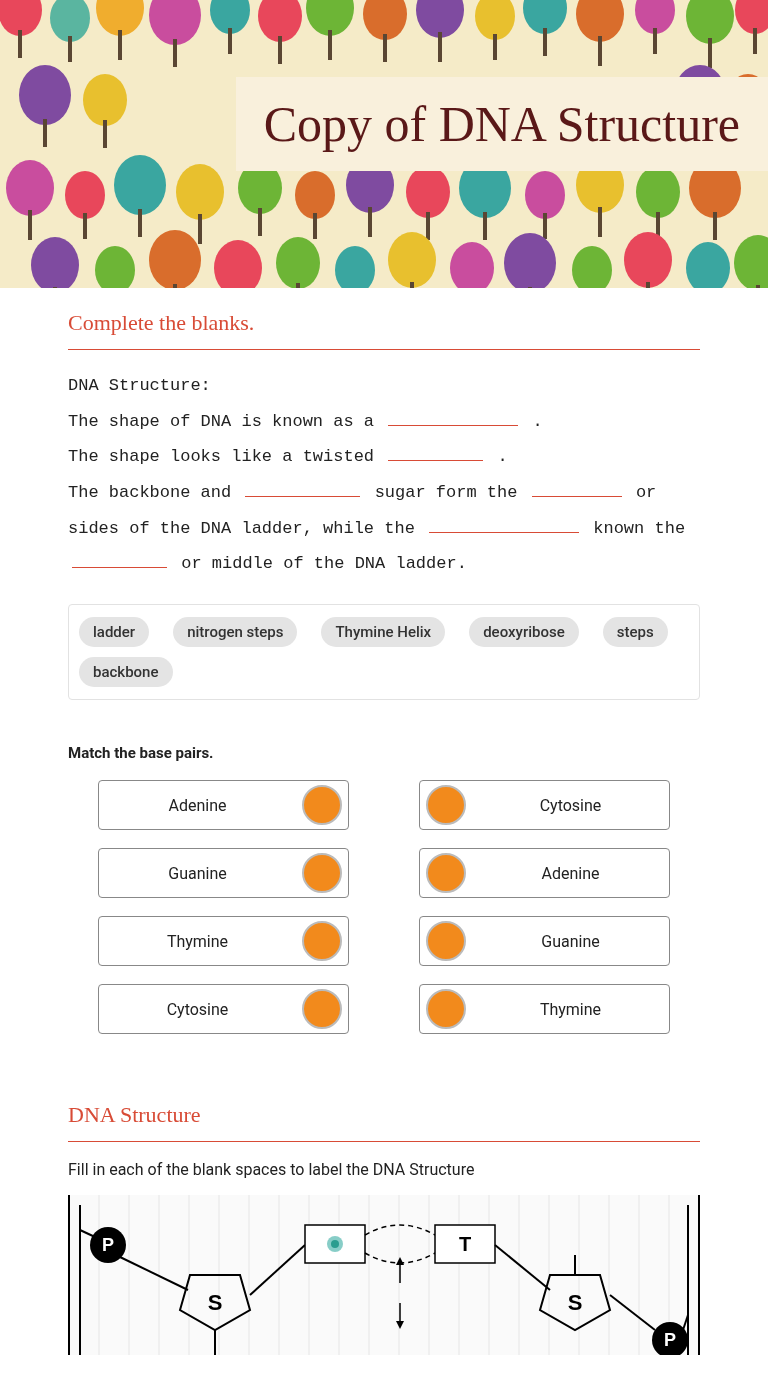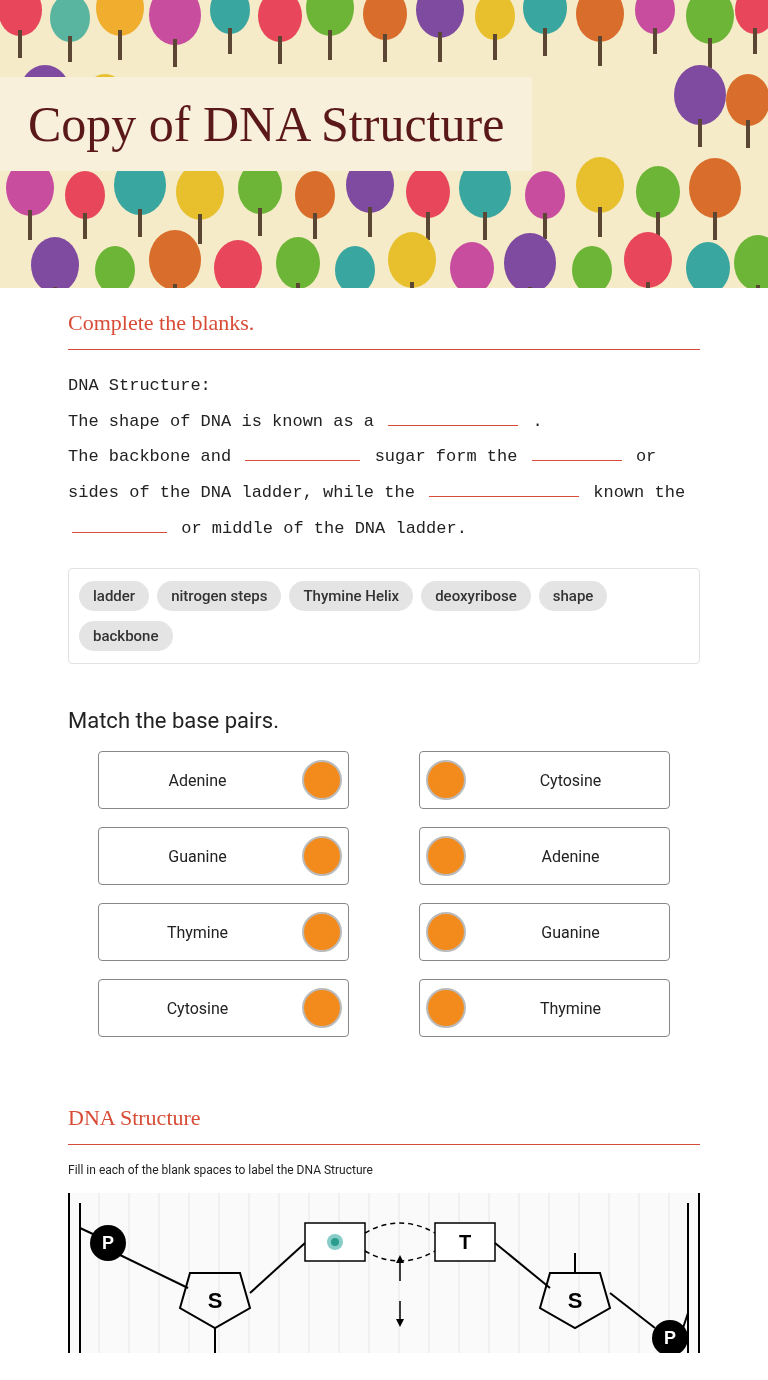--- a/index.html
+++ b/index.html
@@ -10,21 +10,21 @@
     margin: 0 auto;
     color: #222;
   }
   .header {
     height: 288px;
     background: #f5ebc8;
     position: relative;
     overflow: hidden;
     display: flex;
     align-items: center;
-    justify-content: flex-start;
+    justify-content: flex-end;
   }
   .tree-bg {
     position: absolute;
     inset: 0;
   }
   .title-box {
     background: #f9f0dc;
     padding: 18px 28px;
     z-index: 2;
     position: relative;
@@ -62,45 +62,46 @@
     vertical-align: baseline;
     margin: 0 4px;
   }
   .wordbank {
     border: 1px solid #e2e2e2;
     border-radius: 4px;
     padding: 12px 10px;
     margin-top: 22px;
     display: flex;
     flex-wrap: wrap;
-    gap: 10px 8px;
+    gap: 10px 24px;
   }
   .chip {
     background: #e4e4e4;
     border-radius: 16px;
     padding: 6px 14px;
     font-size: 15px;
     color: #333;
     font-weight: 500;
     cursor: grab;
   }
   .match-title {
-    font-size: 22px;
+    font-size: 15px;
     margin: 44px 0 18px;
+    font-weight: bold;
   }
   .match-grid {
     display: grid;
     grid-template-columns: 1fr 1fr;
     gap: 18px 70px;
     padding: 0 30px;
   }
   .match-card {
     border: 1px solid #888;
     border-radius: 4px;
-    height: 58px;
+    height: 50px;
     display: flex;
     align-items: center;
     position: relative;
     cursor: pointer;
   }
   .match-card.left { padding-right: 52px; justify-content: center; }
   .match-card.right { padding-left: 52px; justify-content: center; }
   .match-card .label { font-size: 16px; }
   .dot {
     width: 40px; height: 40px;
@@ -108,21 +109,21 @@
     background: #f28a1c;
     border: 2px solid #bbb;
     position: absolute;
     top: 50%;
     transform: translateY(-50%);
   }
   .match-card.left .dot { right: 6px; }
   .match-card.right .dot { left: 6px; }
   .dna-section { margin-top: 68px; }
   .dna-instruction {
-    font-size: 12px;
+    font-size: 16px;
     margin: 14px 0 16px;
     color: #222;
   }
   .dna-diagram {
     position: relative;
     width: 100%;
     height: 160px;
     background: repeating-linear-gradient(90deg, #fafafa 0 28px, #f0f0f0 28px 30px);
     border-left: 2px solid #000;
     border-right: 2px solid #000;
@@ -351,39 +352,44 @@
   <div class="section-title">Complete the blanks.</div>
 
   <p class="body-line">DNA Structure:</p>
 
   <p class="body-line">
     <span>The shape of DNA is known as a </span>
     <span class="blank" style="width:130px"></span>
     <span> .</span>
   </p>
 
+  <p class="body-line">
+    <span>The shape looks like a twisted </span>
+    <span class="blank" style="width:95px"></span>
+    <span> .</span>
+  </p>
 
   <p class="body-line">
     <span>The backbone and </span>
     <span class="blank" style="width:115px"></span>
     <span> sugar form the </span>
     <span class="blank" style="width:90px"></span>
     <span> or sides of the DNA ladder, while the </span>
     <span class="blank" style="width:150px"></span>
     <span> known the </span>
     <span class="blank" style="width:95px"></span>
     <span> or middle of the DNA ladder.</span>
   </p>
 
   <div class="wordbank">
     <span class="chip">ladder</span>
     <span class="chip">nitrogen steps</span>
     <span class="chip">Thymine Helix</span>
     <span class="chip">deoxyribose</span>
-    <span class="chip">shape</span>
+    <span class="chip">steps</span>
     <span class="chip">backbone</span>
   </div>
 
   <p class="match-title">Match the base pairs.</p>
 
   <div class="match-grid">
     <div class="match-card left">
       <span class="label">Adenine</span>
       <span class="dot"></span>
     </div>

